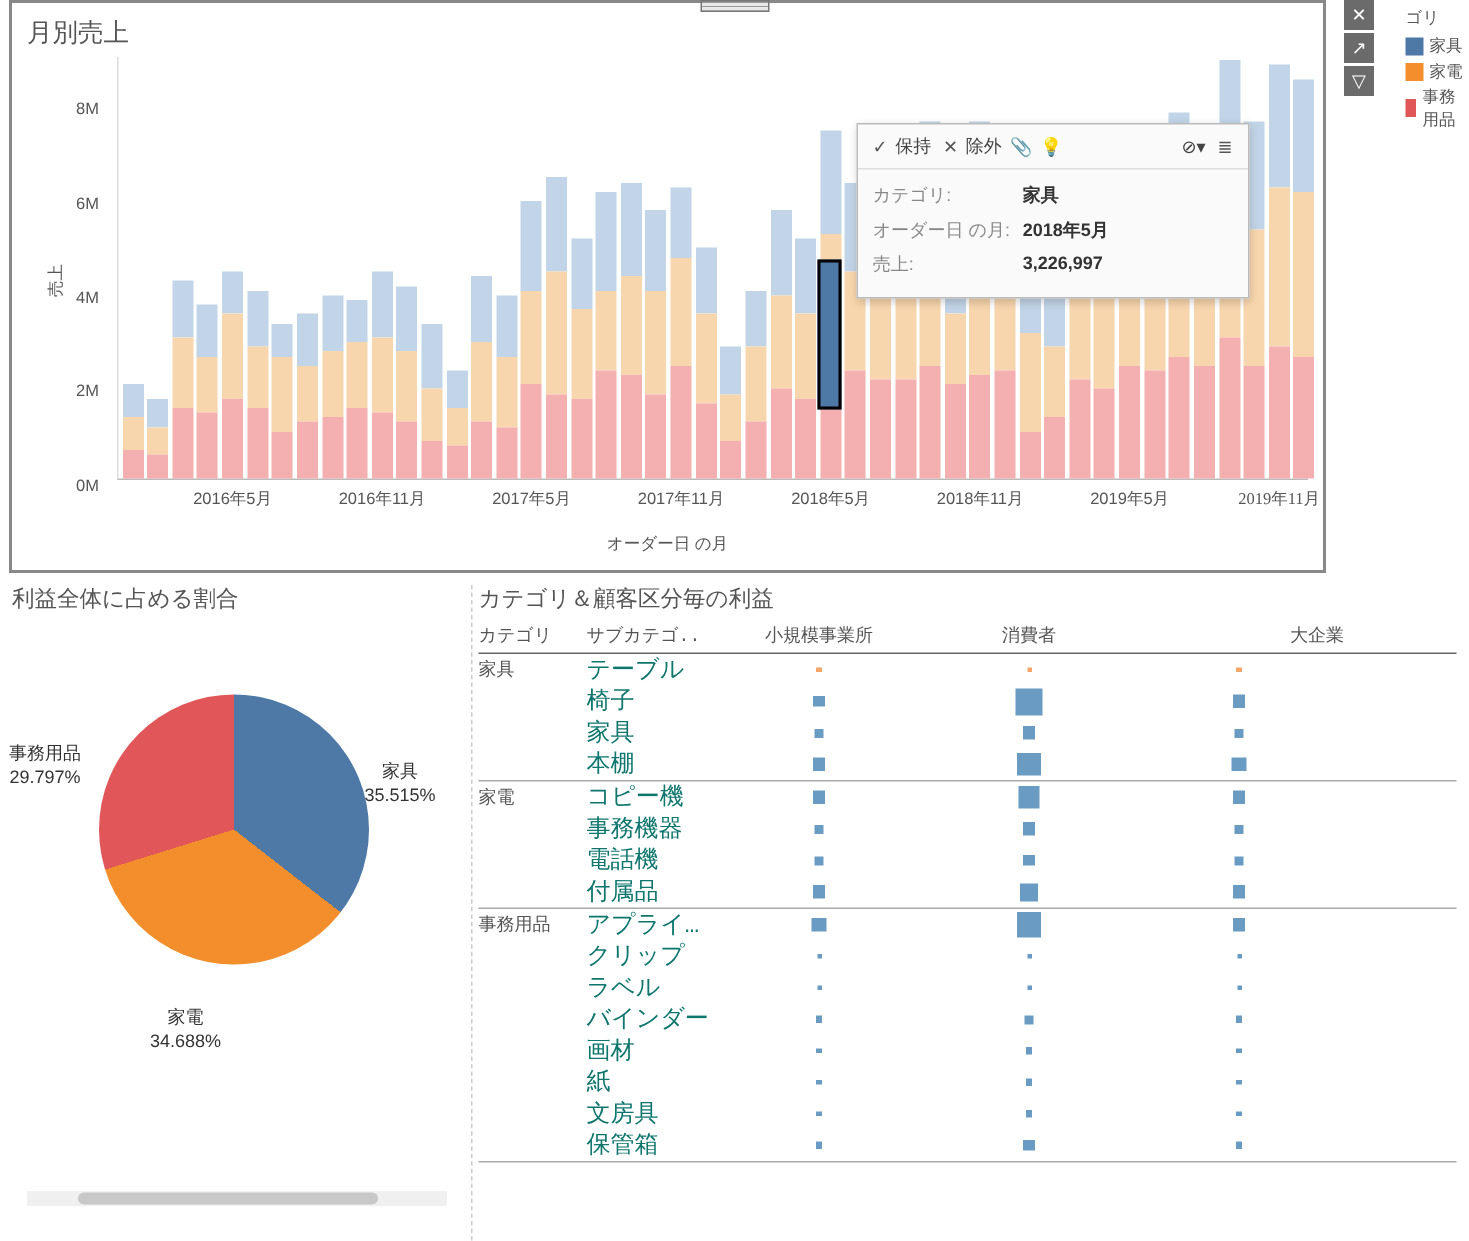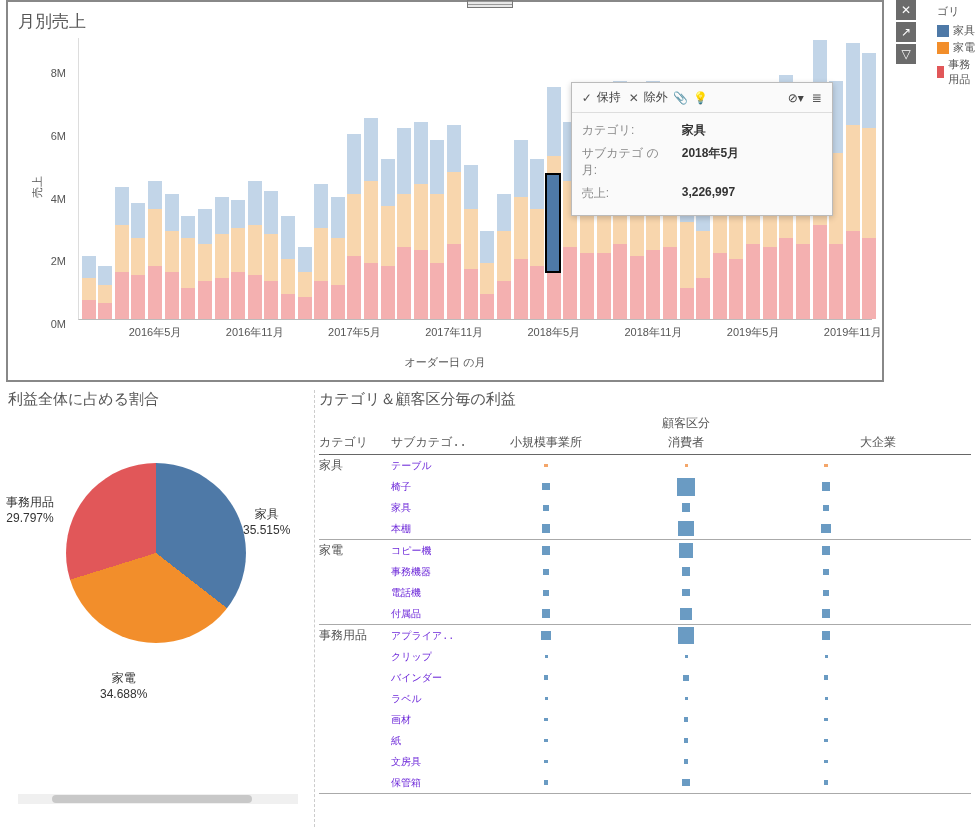--- a/index.html
+++ b/index.html
@@ -45,21 +45,21 @@
   .scrollbar { position:absolute; bottom:6px; left:10px; right:10px; height:10px; background:#f0f0f0;}
   .scrollbar .thumb { position:absolute; top:1px; left:34px; height:8px; width:200px; background:#c8c8c8; border-radius:4px;}
   .matrix { position:relative; }
   .matrix-head { display:grid; grid-template-columns:72px 85px 140px 140px 140px; font-size:12px; color:#555;}
   .matrix-head .h-top { grid-column:3 / span 3; text-align:center; padding-bottom:2px;}
   .matrix-head2 { display:grid; grid-template-columns:72px 85px 140px 140px 140px; border-bottom:1px solid #666; font-size:12px; color:#555; padding-bottom:3px;}
   .matrix-body { }
   .m-group { border-bottom:1px solid #aaa; }
   .m-row { display:grid; grid-template-columns:72px 85px 140px 140px 140px; height:21px; align-items:center;}
   .m-cat { font-size:12px; color:#555; }
-  .m-sub { font-size:10px; color:#6d28d9; white-space:nowrap; overflow:hidden; text-overflow:ellipsis;}
+  .m-sub { font-size:16px; color:#0f766e; white-space:nowrap; overflow:hidden; text-overflow:ellipsis;}
   .m-cell { display:flex; align-items:center; justify-content:center;}
   .sq { background:#6a9bc3; display:inline-block;}
   .sq.neg { background:#f4a66a;}
   .divider-v { position:absolute; top:390px; bottom:0; left:314px; width:0; border-left:1px dashed #ccc;}
 </style>
 </head>
 <body>
 
 <div class="drag-handle"></div>
 
@@ -336,21 +336,21 @@
           <div class="seg c-furn" style="height: 109.667px;"></div>
           <div class="seg c-office" style="height: 81.4667px;"></div>
         </div>
         <span class="x-tick" style="left: 76.0612px;">2016年5月</span>
         <span class="x-tick" style="left: 175.735px;">2016年11月</span>
         <span class="x-tick" style="left: 275.408px;">2017年5月</span>
         <span class="x-tick" style="left: 375.082px;">2017年11月</span>
         <span class="x-tick" style="left: 474.755px;">2018年5月</span>
         <span class="x-tick" style="left: 574.429px;">2018年11月</span>
         <span class="x-tick" style="left: 674.102px;">2019年5月</span>
-        <span class="x-tick" style="left: 773.776px;">2019年11月</span>
+        <span class="x-tick" style="left: 773.776px; font-family: Liberation Serif, serif;">2019年11月</span>
       </div>
   </div>
   <div class="x-axis-label">オーダー日 の月</div>
 
   <div class="highlight-bar" id="hlbar" style="left: 536.755px; width: 16px; bottom: 106.667px; height: 100.267px;"></div>
 
   <div class="tooltip" id="tooltip" style="left: 562.755px; top: 80px;">
     <div class="tooltip-toolbar">
       <span class="tb-item">
           <span class="tb-ico">✓</span>
@@ -365,21 +365,21 @@
       <span class="tb-spacer"></span>
       <span class="tb-item">⊘▾</span>
       <span class="tb-ico">≣</span>
     </div>
     <div class="tooltip-body">
       <div class="tooltip-row">
           <span class="tt-label">カテゴリ:</span>
           <span class="tt-val">家具</span>
         </div>
       <div class="tooltip-row">
-          <span class="tt-label">サブカテゴ の月:</span>
+          <span class="tt-label">オーダー日 の月:</span>
           <span class="tt-val">2018年5月</span>
         </div>
       <div class="tooltip-row">
           <span class="tt-label">売上:</span>
           <span class="tt-val">3,226,997</span>
         </div>
     </div>
   </div>
 </div>
 
@@ -394,25 +394,20 @@
   <div class="scrollbar">
       <div class="thumb"></div>
     </div>
 </div>
 
 <div class="divider-v"></div>
 
 <div class="bottom-right">
   <div class="panel-title">カテゴリ＆顧客区分毎の利益</div>
   <div class="matrix">
-    <div class="matrix-head">
-      <div></div>
-        <div></div>
-      <div class="h-top">顧客区分</div>
-    </div>
     <div class="matrix-head2">
       <div>カテゴリ</div>
       <div>サブカテゴ..</div>
       <div style="text-align:center">小規模事業所</div>
       <div style="text-align:center">消費者</div>
       <div style="text-align:right">大企業</div>
     </div>
     <div class="matrix-body" id="matrix-body">
         <div class="m-group">
           <div class="m-row">
@@ -544,42 +539,42 @@
             </div>
             <div class="m-cell">
               <span class="sq" style="width: 3px; height: 3px;"></span>
             </div>
             <div class="m-cell">
               <span class="sq" style="width: 3px; height: 3px;"></span>
             </div>
           </div>
           <div class="m-row">
             <div class="m-cat"></div>
+            <div class="m-sub">ラベル</div>
+            <div class="m-cell">
+              <span class="sq" style="width: 3px; height: 3px;"></span>
+            </div>
+            <div class="m-cell">
+              <span class="sq" style="width: 3px; height: 3px;"></span>
+            </div>
+            <div class="m-cell">
+              <span class="sq" style="width: 3px; height: 3px;"></span>
+            </div>
+          </div>
+          <div class="m-row">
+            <div class="m-cat"></div>
             <div class="m-sub">バインダー</div>
             <div class="m-cell">
               <span class="sq" style="width: 4.8px; height: 4.8px;"></span>
             </div>
             <div class="m-cell">
               <span class="sq" style="width: 6px; height: 6px;"></span>
             </div>
             <div class="m-cell">
               <span class="sq" style="width: 4.8px; height: 4.8px;"></span>
-            </div>
-          </div>
-          <div class="m-row">
-            <div class="m-cat"></div>
-            <div class="m-sub">ラベル</div>
-            <div class="m-cell">
-              <span class="sq" style="width: 3px; height: 3px;"></span>
-            </div>
-            <div class="m-cell">
-              <span class="sq" style="width: 3px; height: 3px;"></span>
-            </div>
-            <div class="m-cell">
-              <span class="sq" style="width: 3px; height: 3px;"></span>
             </div>
           </div>
           <div class="m-row">
             <div class="m-cat"></div>
             <div class="m-sub">画材</div>
             <div class="m-cell">
               <span class="sq" style="width: 3.6px; height: 3.6px;"></span>
             </div>
             <div class="m-cell">
               <span class="sq" style="width: 4.8px; height: 4.8px;"></span>

